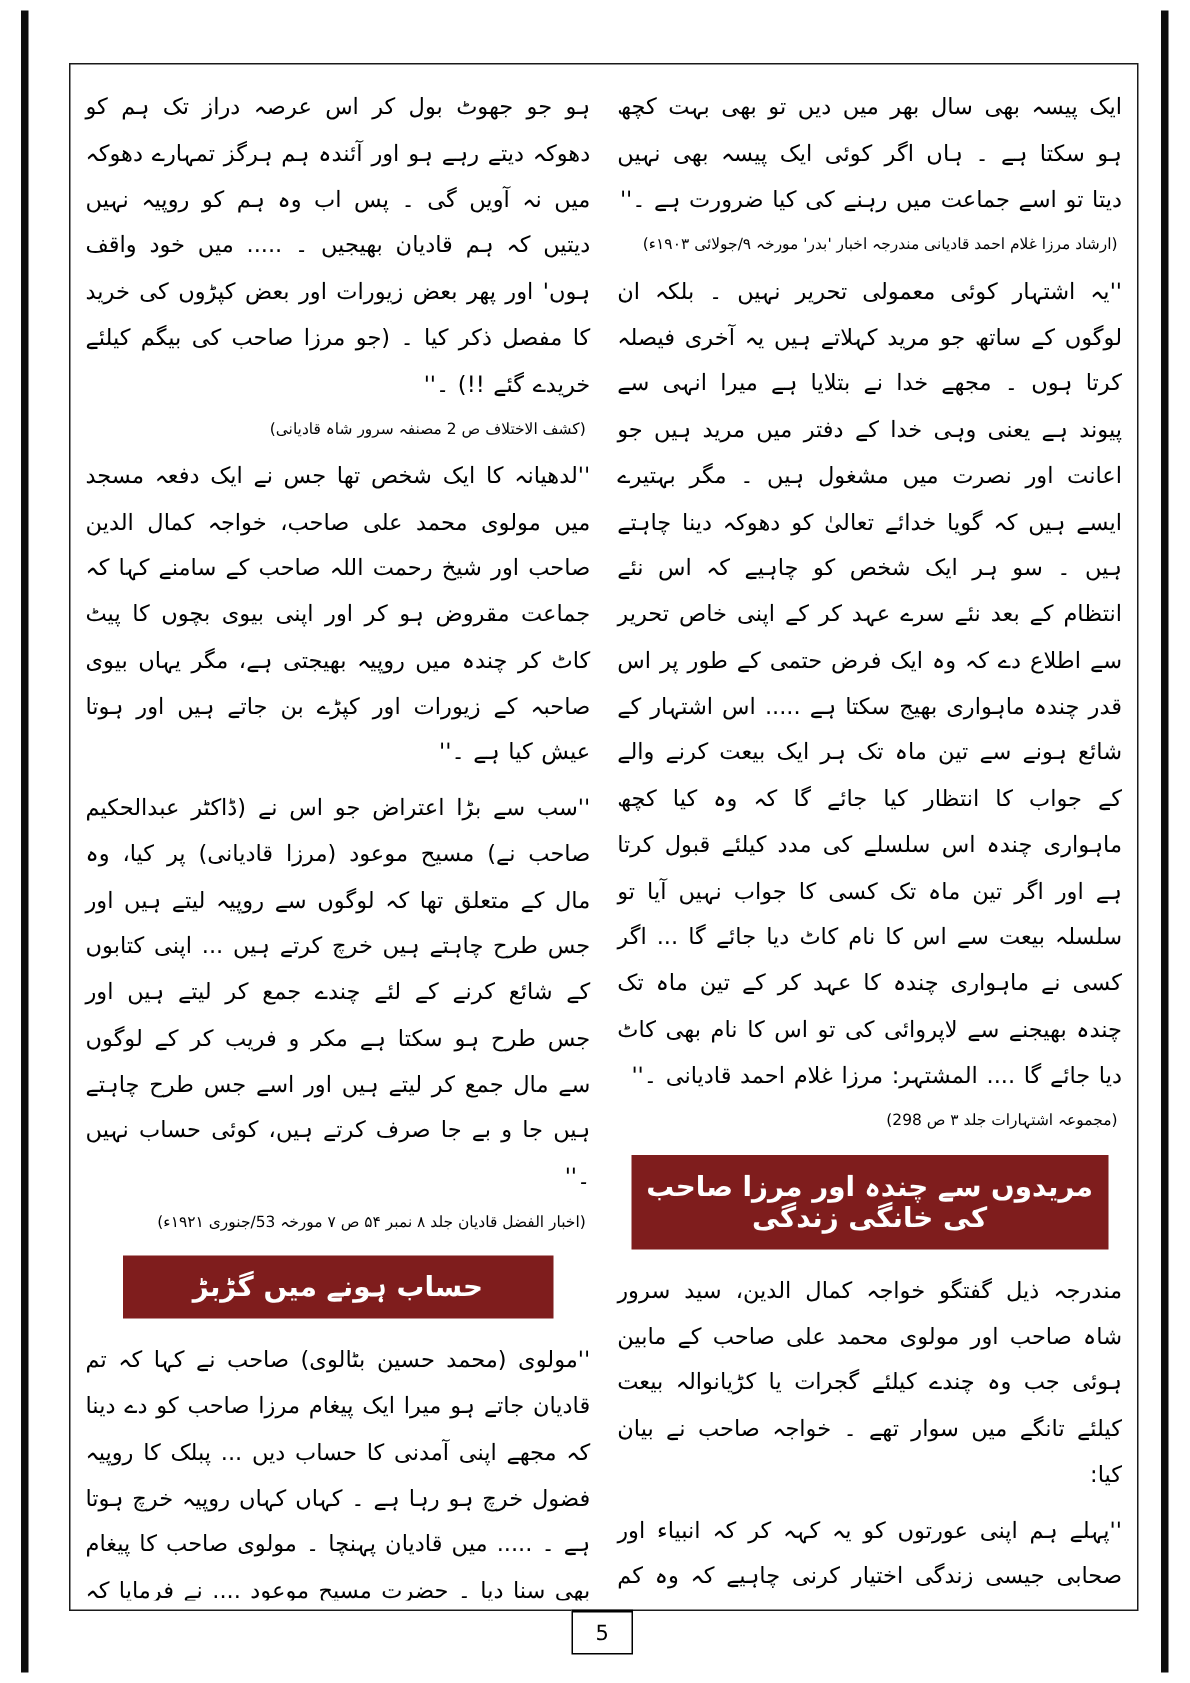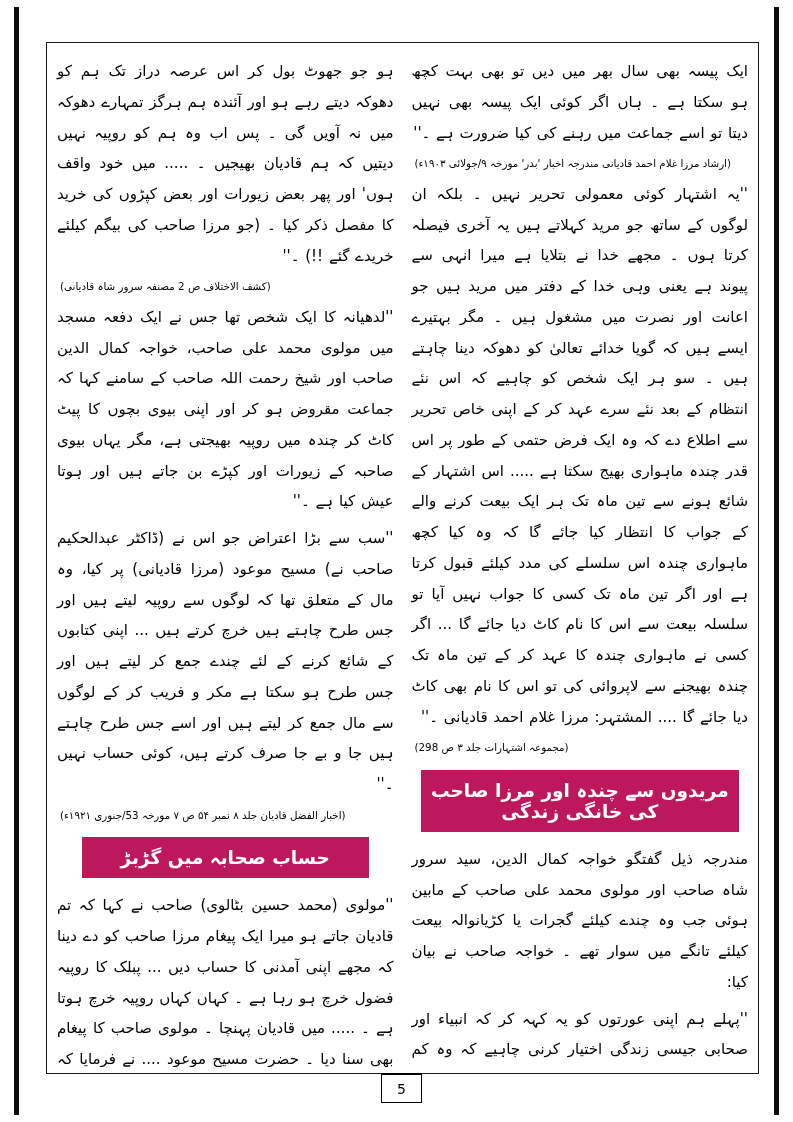--- a/index.html
+++ b/index.html
@@ -37,25 +37,25 @@
   .para {
     margin: 5px 1px 6px 1px;
     font-size: 15px;
     line-height: 2.05;
     text-align: justify;
     word-spacing: 1px;
   }
   .citation {
     font-size: 10.3px;
     line-height: 1.8;
-    text-align: left;
+    text-align: right;
     margin: 0 4px 6px 4px;
   }
   .header-bar {
-    background: #be185d;
+    background: #7f1d1d;
     color: #fff;
     text-align: center;
     font-size: 18.5px;
     font-weight: bold;
     padding: 10px 6px;
     margin: 13px 10px 12px 10px;
   }
   .header-bar.narrow { margin: 13px 26px 12px 26px; }
   .page-number-box {
     position: absolute;
@@ -89,21 +89,21 @@
     <p class="para">''پہلے ہم اپنی عورتوں کو یہ کہہ کر کہ انبیاء اور صحابی جیسی زندگی اختیار کرنی چاہیے کہ وہ کم اور خشک کھاتے اور خشن پہنتے تھے اور باقی بچا کر اللہ کے راہ میں دیا کرتے تھے ۔ اسی طرح ہم کو بھی کرنا چاہیے ۔ غرض ایسے وعظ کر کے کچھ روپیہ بچاتے تھے اور پھر وہ قادیان بھیجتے تھے ۔ لیکن جب ہماری بیبیاں خود قادیان گئیں ۔ وہاں پردہ کر اچھی طرح وہاں کا حال معلوم کیا تو واپس آ کر ہمارے سر چڑھ گئیں کہ تم بڑے جھوٹے ہو، ہم نے تو قادیان جا کر خود انبیا اور صحابہ کی زندگی دیکھ لیا ہے ۔ جس قدر آرام کی زندگی اور تعیش وہاں پر عورتوں کو حاصل ہے اس کا تو عشر عشیر بھی باہر نہیں، حالانکہ ہمارا تو روپیہ اپنا کمایا ہوا ہوتا ہے اور ان کے پاس جو روپیہ جاتا ہے وہ قومی اغراض کیلئے قومی روپیہ ہوتا ہے، لہٰذا تم جھوٹے</p>
   </div>
 
   <div class="column" dir="rtl" lang="ur">
     <p class="para">ہو جو جھوٹ بول کر اس عرصہ دراز تک ہم کو دھوکہ دیتے رہے ہو اور آئندہ ہم ہرگز تمہارے دھوکہ میں نہ آویں گی ۔ پس اب وہ ہم کو روپیہ نہیں دیتیں کہ ہم قادیان بھیجیں ۔ ..... میں خود واقف ہوں' اور پھر بعض زیورات اور بعض کپڑوں کی خرید کا مفصل ذکر کیا ۔ (جو مرزا صاحب کی بیگم کیلئے خریدے گئے !!) ۔''</p>
     <div class="citation">(کشف الاختلاف ص 2 مصنفہ سرور شاہ قادیانی)</div>
     <p class="para">''لدھیانہ کا ایک شخص تھا جس نے ایک دفعہ مسجد میں مولوی محمد علی صاحب، خواجہ کمال الدین صاحب اور شیخ رحمت اللہ صاحب کے سامنے کہا کہ جماعت مقروض ہو کر اور اپنی بیوی بچوں کا پیٹ کاٹ کر چندہ میں روپیہ بھیجتی ہے، مگر یہاں بیوی صاحبہ کے زیورات اور کپڑے بن جاتے ہیں اور ہوتا عیش کیا ہے ۔''</p>
     <p class="para">''سب سے بڑا اعتراض جو اس نے (ڈاکٹر عبدالحکیم صاحب نے) مسیح موعود (مرزا قادیانی) پر کیا، وہ مال کے متعلق تھا کہ لوگوں سے روپیہ لیتے ہیں اور جس طرح چاہتے ہیں خرچ کرتے ہیں ... اپنی کتابوں کے شائع کرنے کے لئے چندے جمع کر لیتے ہیں اور جس طرح ہو سکتا ہے مکر و فریب کر کے لوگوں سے مال جمع کر لیتے ہیں اور اسے جس طرح چاہتے ہیں جا و بے جا صرف کرتے ہیں، کوئی حساب نہیں ۔''</p>
     <div class="citation">(اخبار الفضل قادیان جلد ۸ نمبر ۵۴ ص ۷ مورخہ 53/جنوری ۱۹۲۱ء)</div>
     <div class="header-bar narrow">
-      <span>حساب صحابہ میں گڑبڑ</span>
+      <span>حساب ہونے میں گڑبڑ</span>
     </div>
     <p class="para">''مولوی (محمد حسین بٹالوی) صاحب نے کہا کہ تم قادیان جاتے ہو میرا ایک پیغام مرزا صاحب کو دے دینا کہ مجھے اپنی آمدنی کا حساب دیں ... پبلک کا روپیہ فضول خرچ ہو رہا ہے ۔ کہاں کہاں روپیہ خرچ ہوتا ہے ۔ ..... میں قادیان پہنچا ۔ مولوی صاحب کا پیغام بھی سنا دیا ۔ حضرت مسیح موعود .... نے فرمایا کہ ہم نے مولوی صاحب کو جواب دے دیا ہے کہ ہمارے پاس خدا کے لیے روپیہ آتا ہے اور خدا کے لیے ہی ہم خرچ کر دیتے ہیں ۔ ہم نے کوئی حساب نہیں رکھا ... ۔''</p>
     <div class="citation">(قادیانی روایات مندرجہ اخبار الفضل قادیان نمبر ۴۱ جلد ۳۳ مورخہ ۲۸/اگست ۱۹۴۶ء)</div>
 
   </div>
 
 </div>
 
 <div class="page-number-box">
   <span>5</span>

